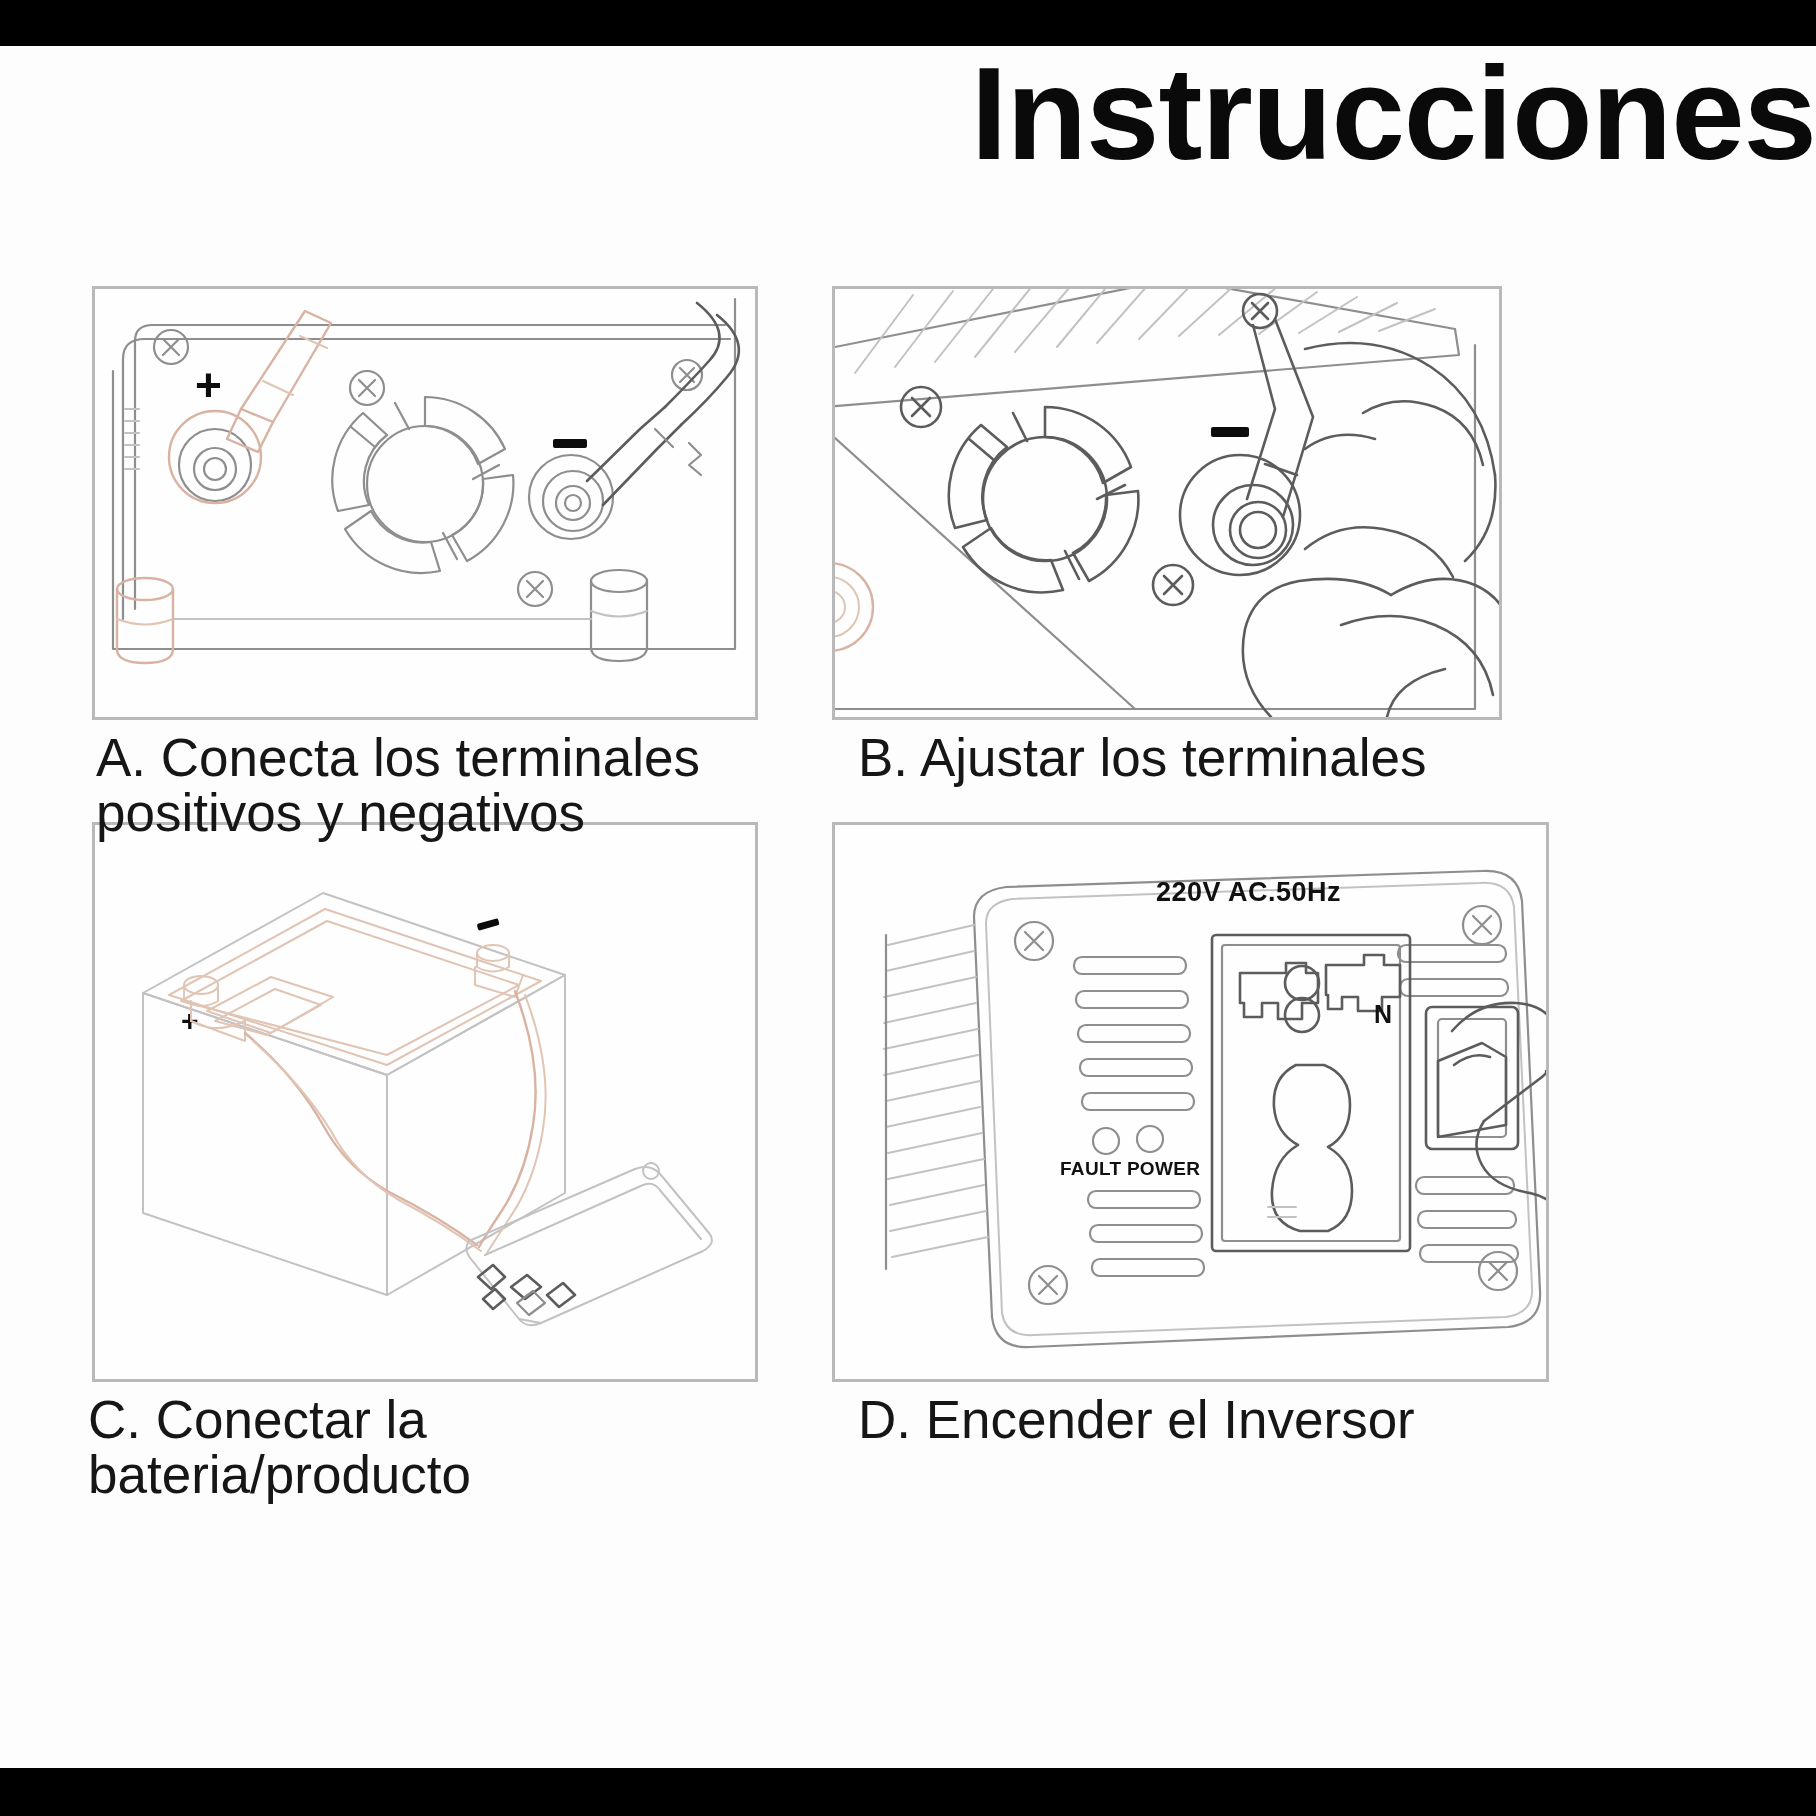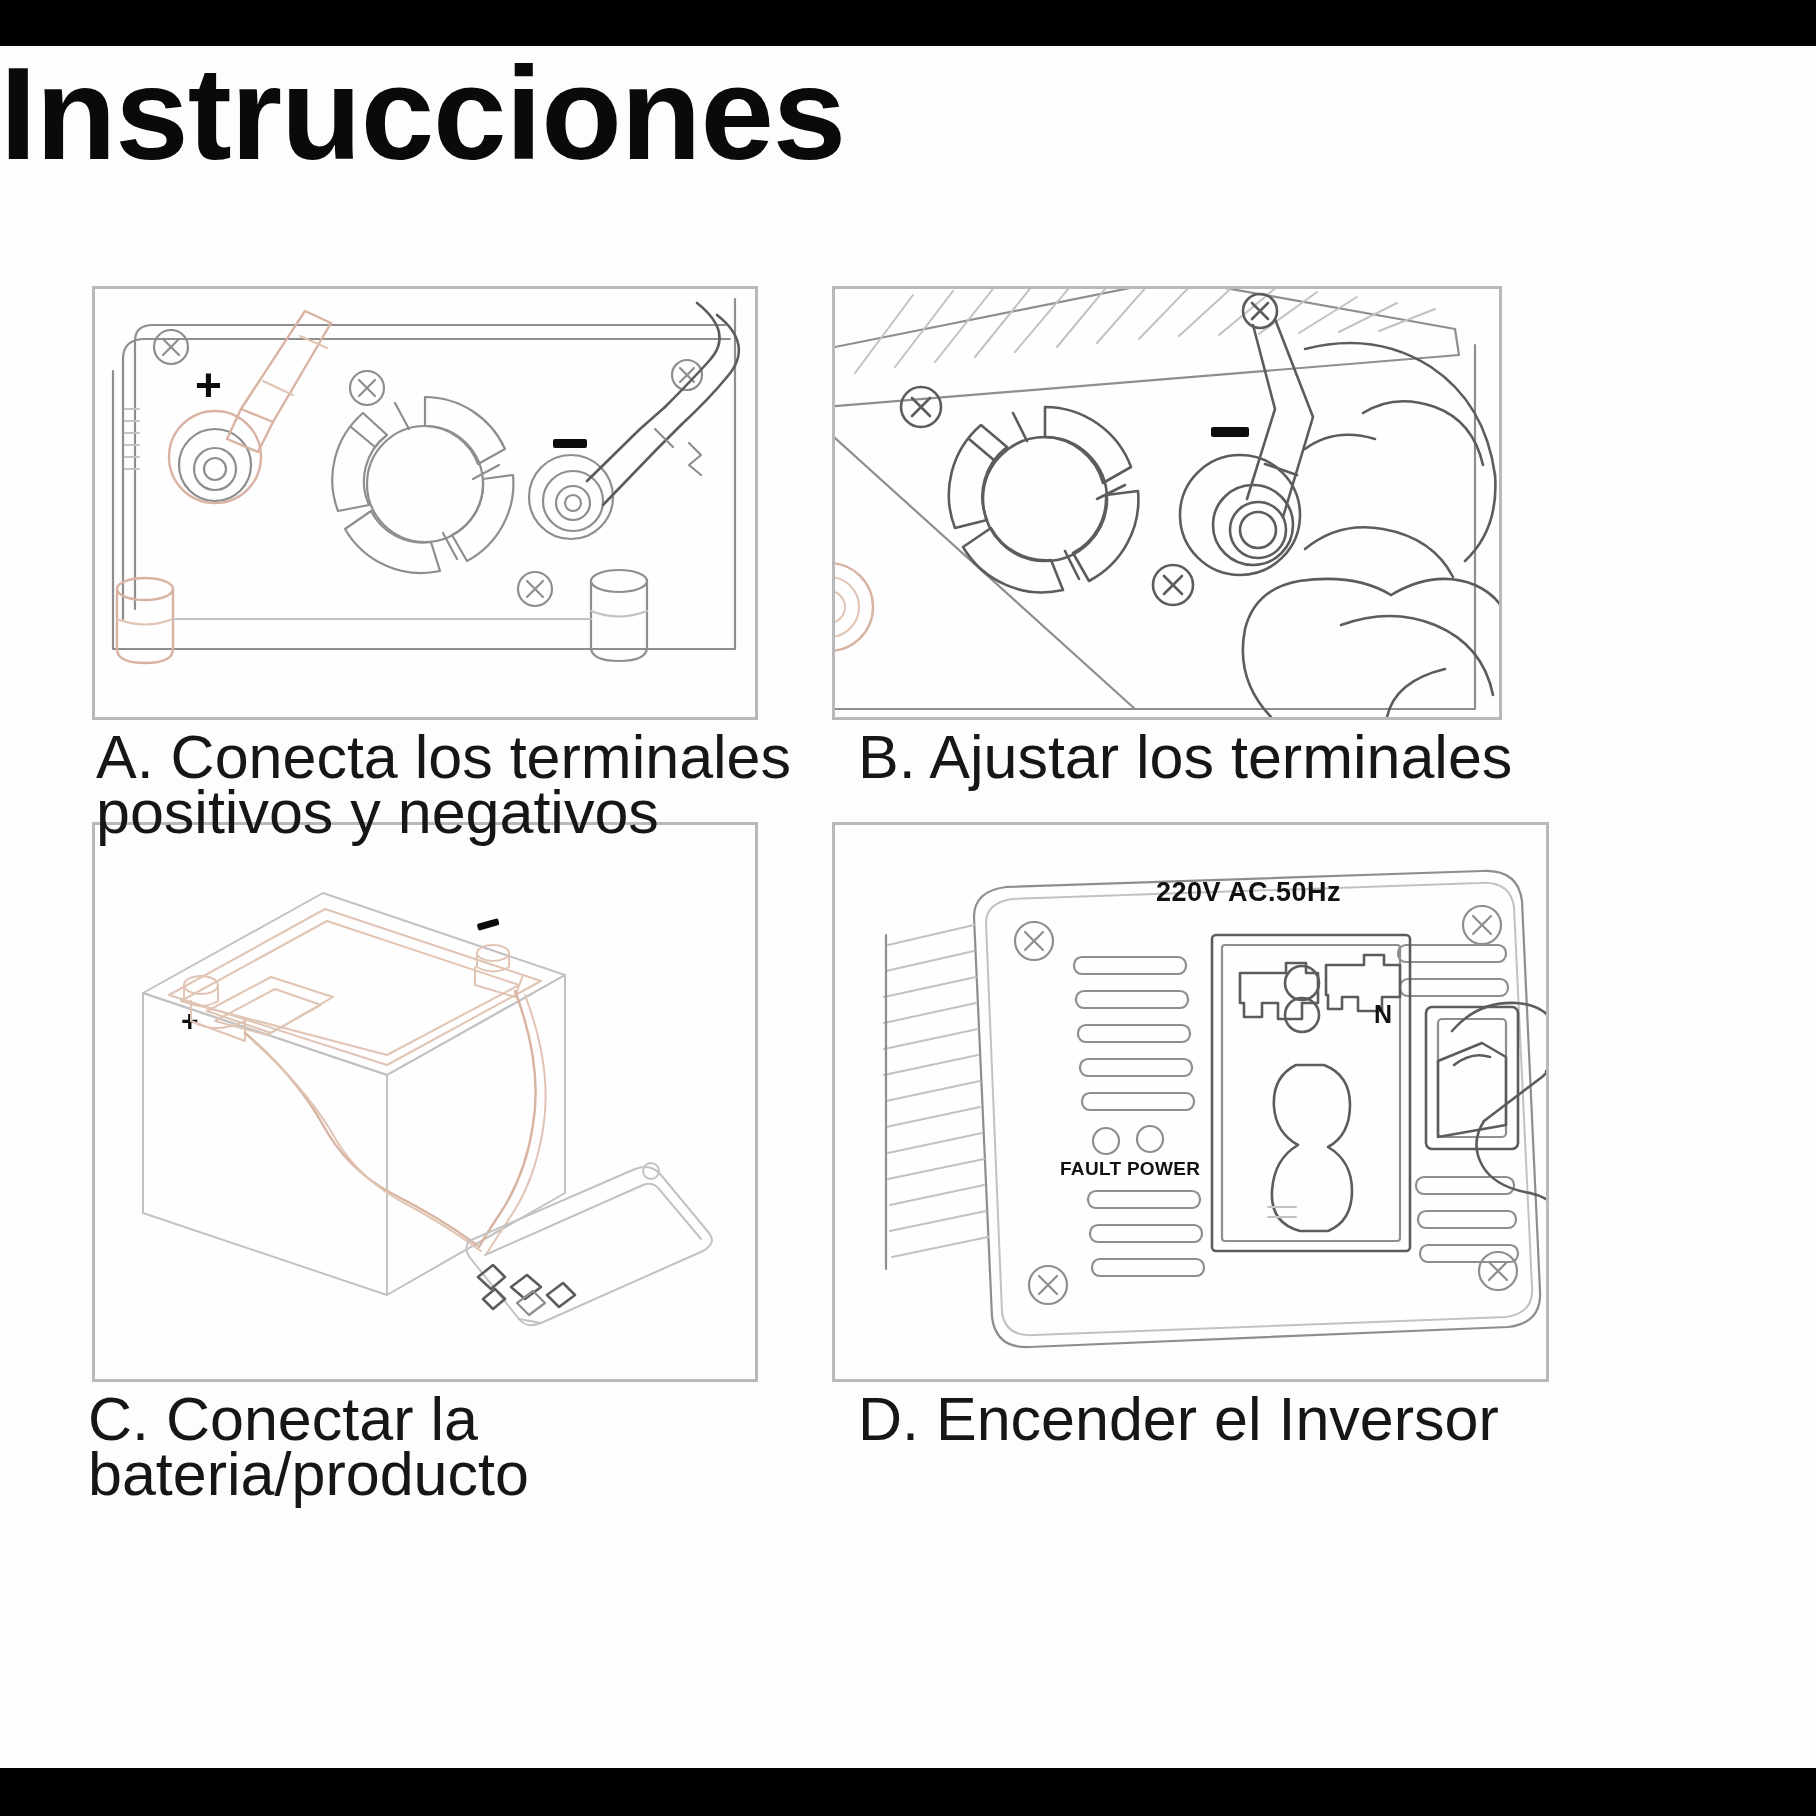--- a/index.html
+++ b/index.html
@@ -41,41 +41,41 @@
     top: 46px;
     width: 1816px;
     height: 1722px;
     background: #fdfdfd;
   }
   .title {
     position: absolute;
     left: 0;
     top: 48px;
     width: 1816px;
-    text-align: left;
+    text-align: right;
     font-size: 132px;
     line-height: 132px;
     font-weight: bold;
     color: #0a0a0a;
     letter-spacing: -1px;
   }
   .panel {
     position: absolute;
     border: 3px solid #b9b9b9;
     background: #fefefe;
     overflow: hidden;
   }
   #panel-a { left: 92px;  top: 286px;  width: 660px; height: 428px; }
   #panel-b { left: 832px; top: 286px;  width: 664px; height: 428px; }
   #panel-c { left: 92px;  top: 822px;  width: 660px; height: 554px; }
   #panel-d { left: 832px; top: 822px;  width: 664px; height: 554px; padding-left: 47px; }
 
   .caption {
     position: absolute;
-    font-size: 61px;
+    font-size: 53px;
     line-height: 55px;
     color: #161616;
     font-weight: normal;
     white-space: pre-line;
   }
   #cap-a { left: 96px;  top: 730px;  width: 700px; }
   #cap-b { left: 858px; top: 730px;  width: 700px; }
   #cap-c { left: 88px;  top: 1392px; width: 720px; }
   #cap-d { left: 858px; top: 1392px; width: 700px; }
 

